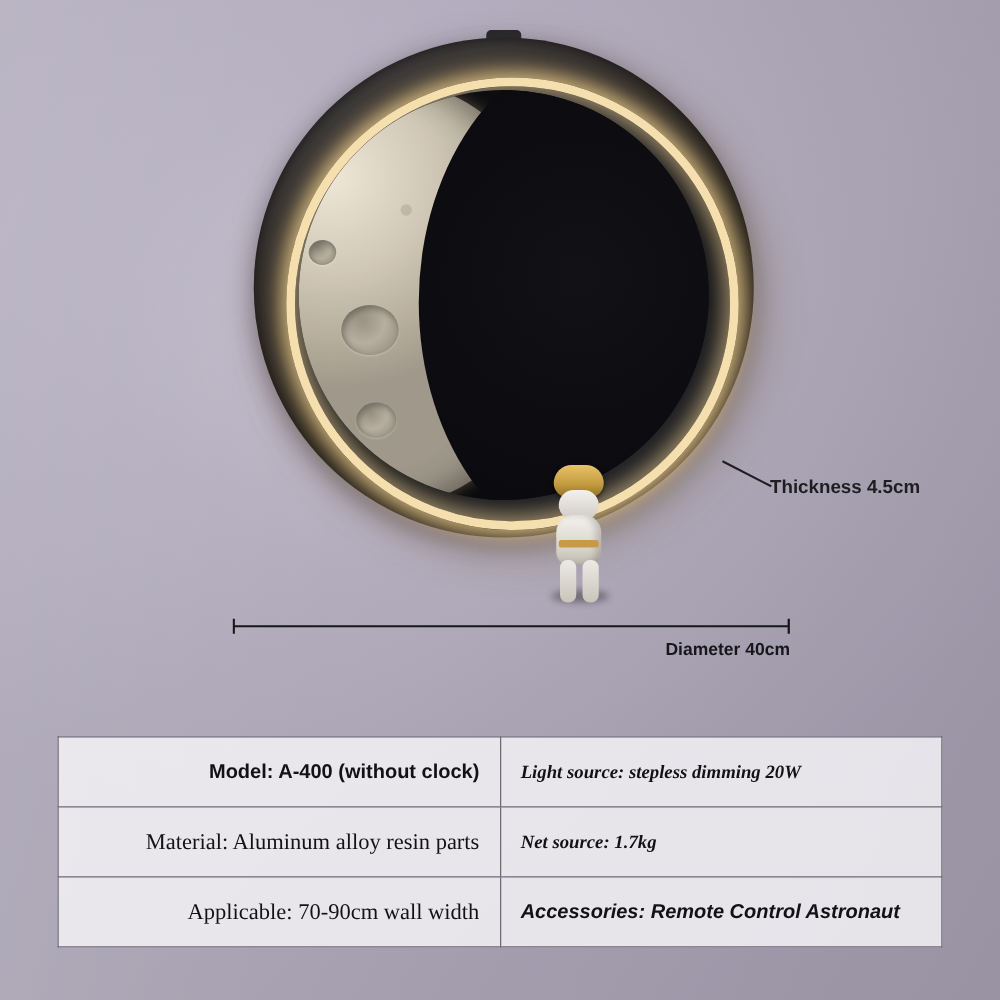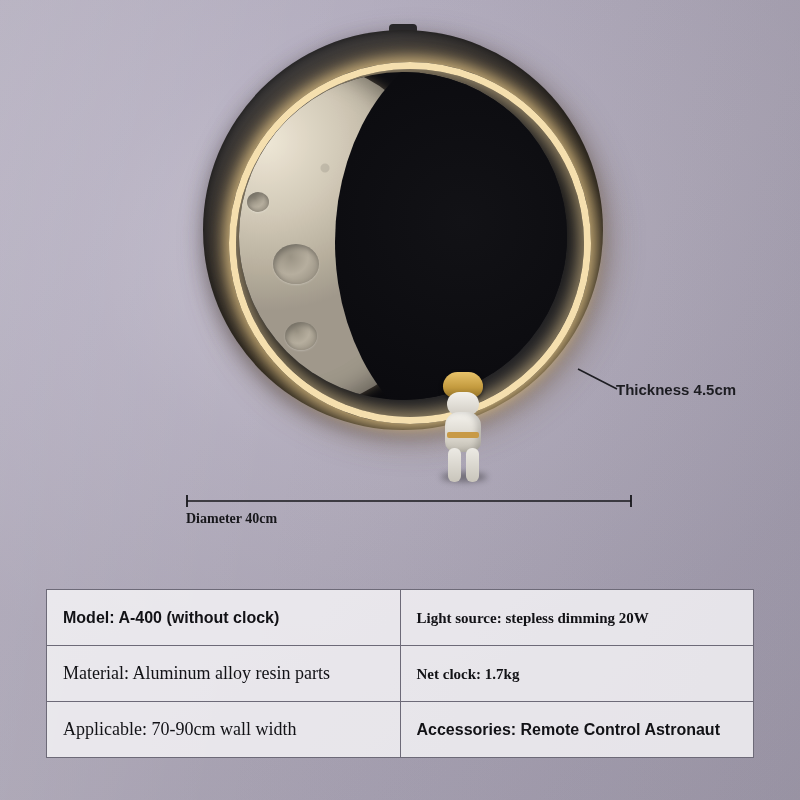--- a/index.html
+++ b/index.html
@@ -225,25 +225,24 @@
     left: 186px;
     top: 494px;
     width: 446px;
     height: 14px;
   }
   #diameter-label {
     position: absolute;
     left: 186px;
     top: 511px;
     width: 446px;
-    text-align: left;
+    text-align: right;
     font-size: 14px;
     font-weight: bold;
     color: #17171b;
-    font-family: Liberation Serif, serif;
   }
 
   
   #spec-table {
     position: absolute;
     left: 46px;
     top: 589px;
     width: 708px;
     border: 1px solid #6d6a78;
     border-collapse: collapse;
@@ -251,22 +250,22 @@
   }
   #spec-table tr { height: 56px; }
   #spec-table td {
     border: 1px solid #6d6a78;
     padding: 6px 16px;
     vertical-align: middle;
     color: #121216;
     font-size: 14px;
     line-height: 18px;
   }
-  #spec-table td.col-left { width: 50%; }
-  #spec-table td.col-right { width: 50%; }
+  #spec-table td.col-left { width: 50%; text-align: right; }
+  #spec-table td.col-right { width: 50%; font-style: italic; }
   .cell-strong { font-size: 16px; font-weight: bold; }
   .cell-serif { font-family: "Liberation Serif", serif; font-size: 18px; }
   .cell-serif-b { font-family: "Liberation Serif", serif; font-size: 15px; font-weight: bold; }
 </style>
 </head>
 <body>
 
 <div id="page">
   <div id="wall-shade"></div>
   <div id="wall-shade2"></div>
@@ -316,21 +315,21 @@
         </td>
         <td class="col-right">
           <span class="cell-serif-b">Light source: stepless dimming 20W</span>
         </td>
       </tr>
       <tr>
         <td class="col-left">
           <span class="cell-serif">Material: Aluminum alloy resin parts</span>
         </td>
         <td class="col-right">
-          <span class="cell-serif-b">Net clock: 1.7kg</span>
+          <span class="cell-serif-b">Net source: 1.7kg</span>
         </td>
       </tr>
       <tr>
         <td class="col-left">
           <span class="cell-serif">Applicable: 70-90cm wall width</span>
         </td>
         <td class="col-right">
           <span class="cell-strong">Accessories: Remote Control Astronaut</span>
         </td>
       </tr>

